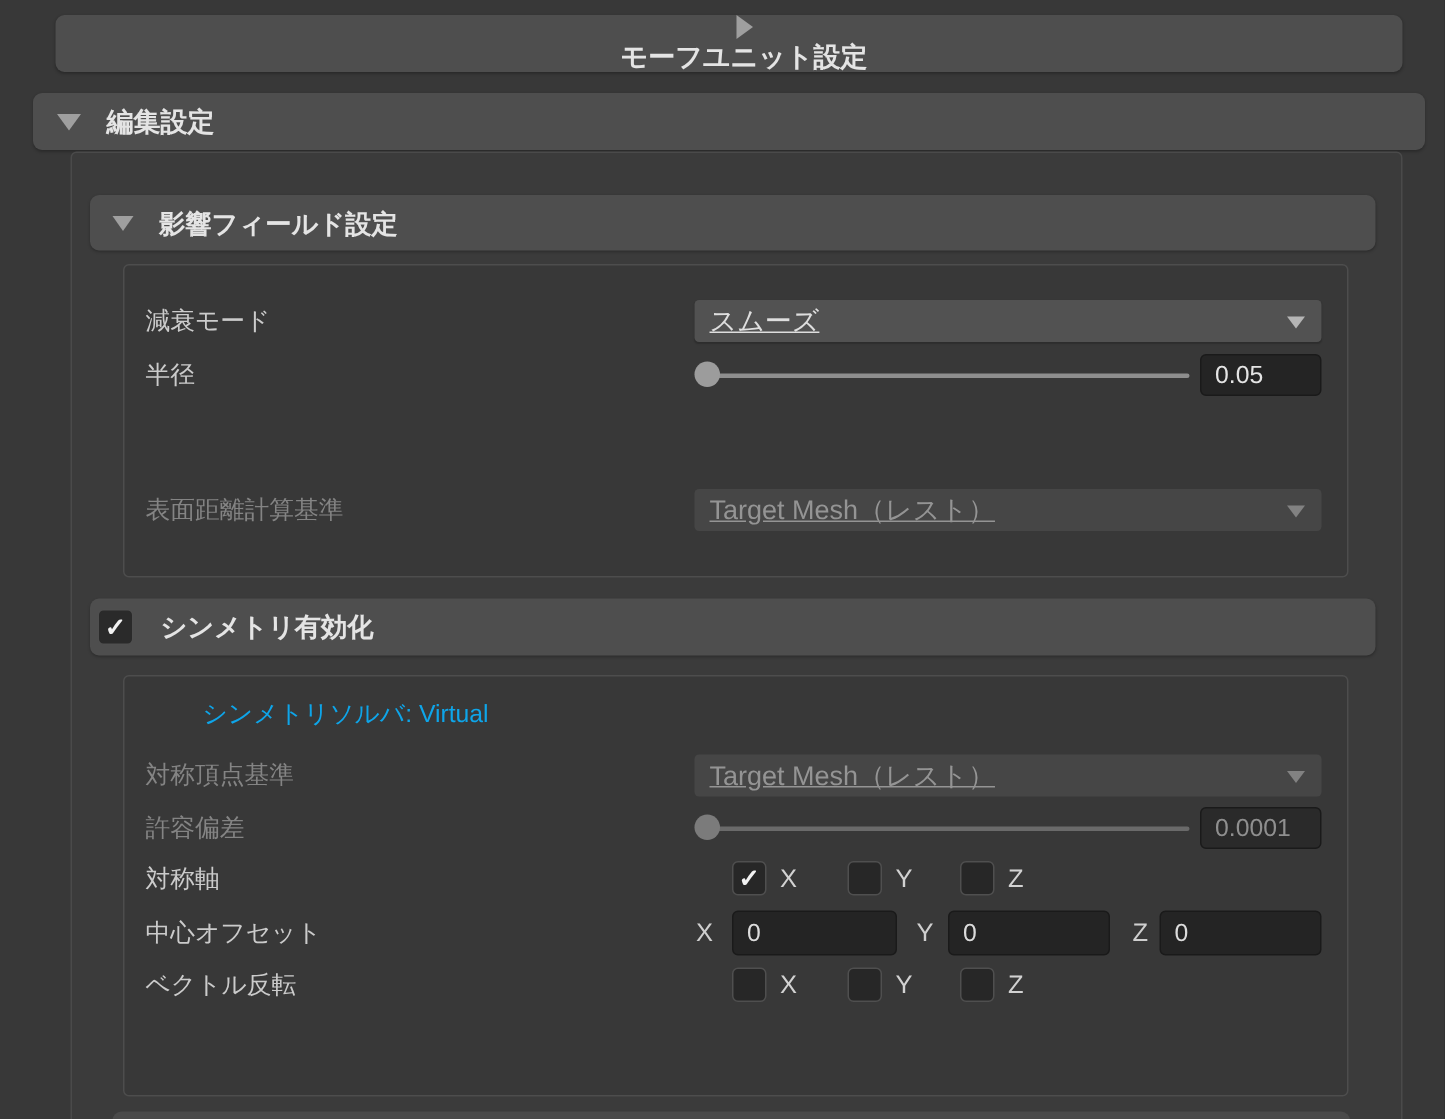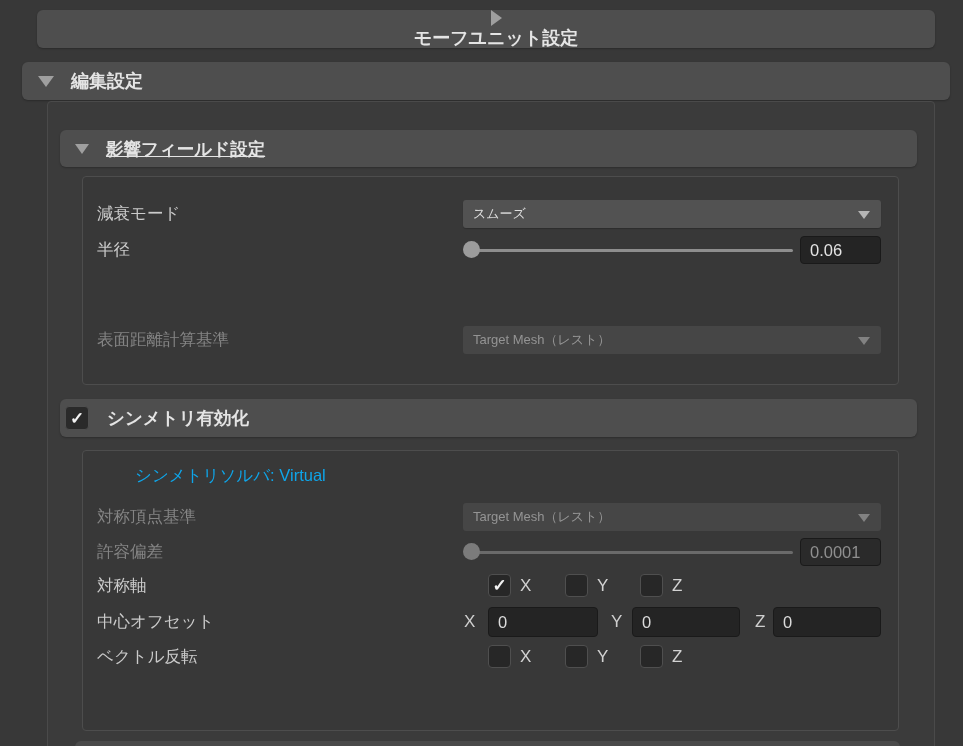--- a/index.html
+++ b/index.html
@@ -44,21 +44,21 @@
   }
   .row.disabled .label { color:#848484; }
   
   .dropdown {
     position:absolute; left:463px; width:418px; height:28px;
     background:#525252; border-radius:3px;
     display:flex; align-items:center; cursor:default;
     box-shadow:0 1px 1px rgba(0,0,0,0.2);
   }
   .dropdown .dd-text {
-    margin-left:10px; font-size:13px; color:#dedede; white-space:nowrap;
+    margin-left:10px; font-size:18px; color:#dedede; white-space:nowrap;text-decoration:underline;
   }
   .dropdown .dd-arrow {
     position:absolute; right:11px; top:11px;
     width:0; height:0; border-left:6px solid transparent;
     border-right:6px solid transparent; border-top:8px solid #b5b5b5;
   }
   .row.disabled .dropdown { background:#464646; box-shadow:none; }
   .row.disabled .dropdown .dd-text { color:#949494; }
   .row.disabled .dropdown .dd-arrow { border-top-color:#828282; }
   
@@ -122,40 +122,40 @@
 
   <div class="foldout" style="left:22px; top:62px; width:928px; height:38px;">
     <span class="tri-down" style="margin-left:16px;"></span>
     <span style="margin-left:17px;">編集設定</span>
   </div>
 
   <div class="groupbox" style="left:47px; top:101px; width:888px; height:660px;"></div>
 
   <div class="foldout" style="left:60px; top:130px; width:857px; height:37px; font-size:17.5px;">
     <span class="tri-down" style="margin-left:15px; border-left-width:7px; border-right-width:7px; border-top-width:10px;"></span>
-    <span style="margin-left:17px;text-decoration:underline;">影響フィールド設定</span>
+    <span style="margin-left:17px;">影響フィールド設定</span>
   </div>
 
   <div class="innerbox" style="left:82px; top:176px; width:817px; height:209px;"></div>
 
   <div class="row" style="top:200px;">
     <span class="label">減衰モード</span>
     <div class="dropdown">
       <span class="dd-text">スムーズ</span>
       <span class="dd-arrow"></span>
     </div>
   </div>
 
   <div class="row" style="top:236px;">
     <span class="label">半径</span>
     <div class="slider-wrap">
       <div class="slider-track"></div>
       <div class="slider-handle"></div>
       <div class="valbox">
-        <span>0.06</span>
+        <span>0.05</span>
       </div>
     </div>
   </div>
 
 
 
   <div class="row disabled" style="top:326px;">
     <span class="label">表面距離計算基準</span>
     <div class="dropdown">
       <span class="dd-text">Target Mesh（レスト）</span>

